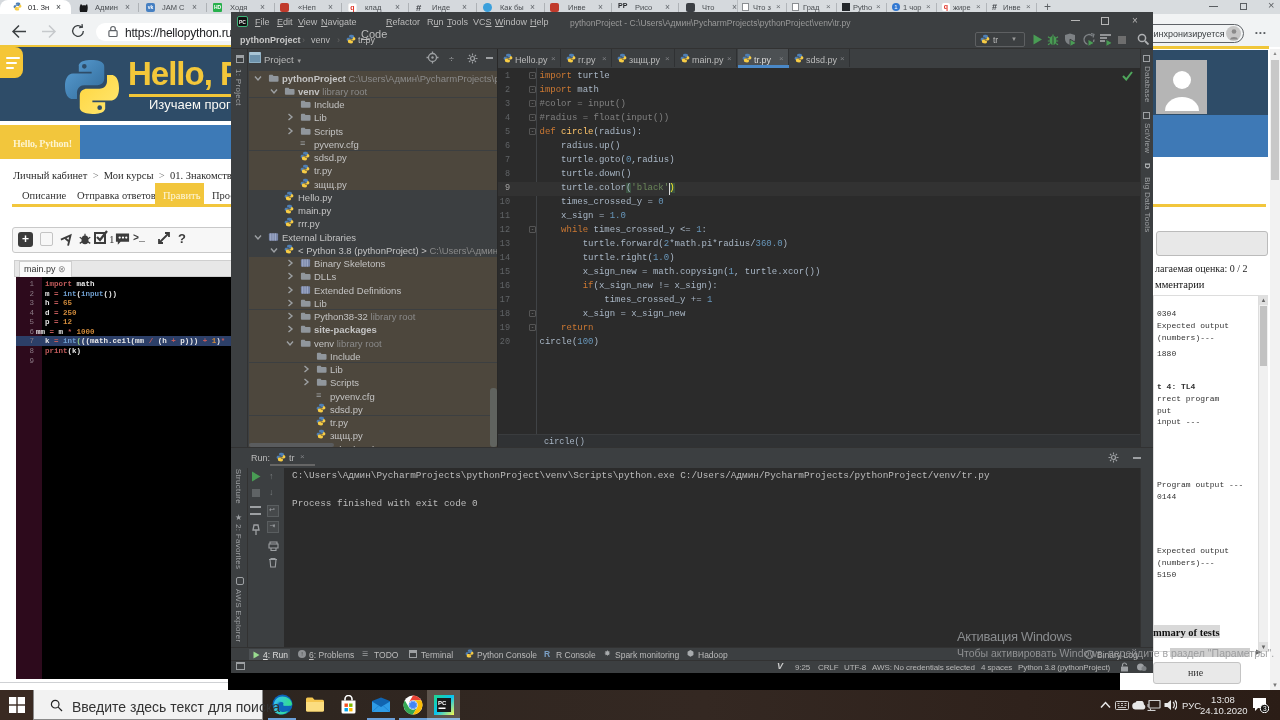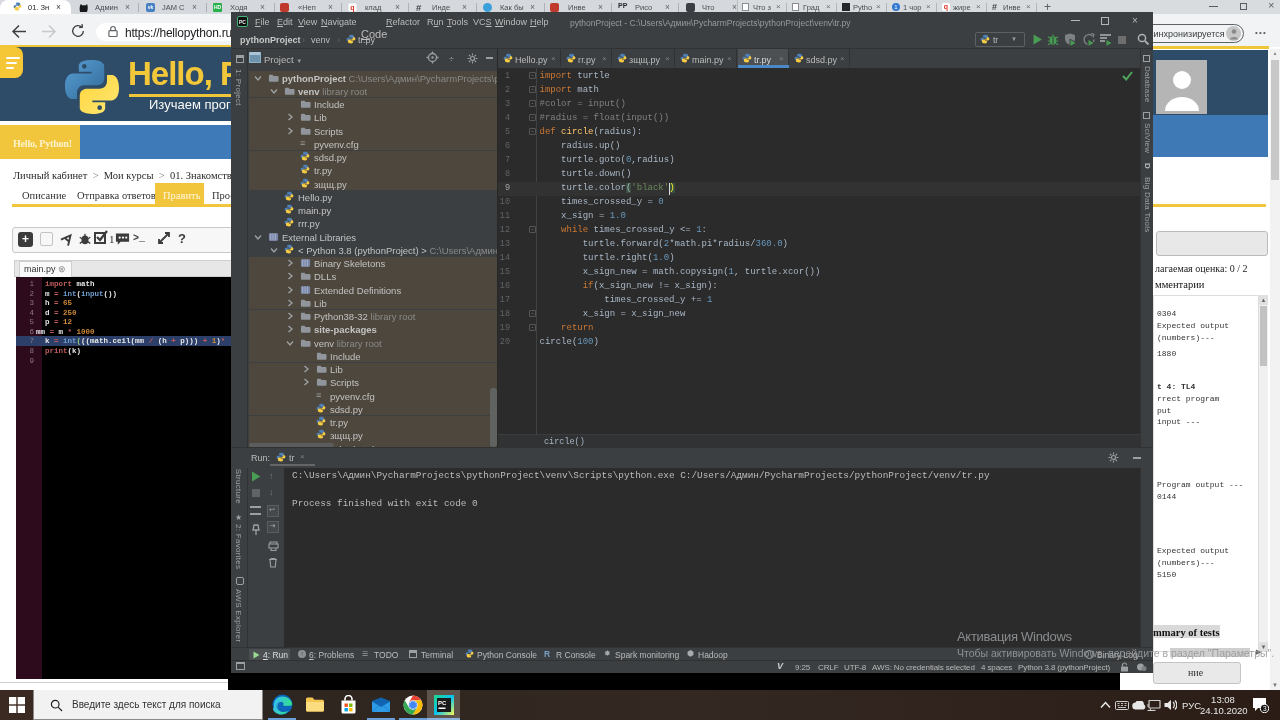--- a/index.html
+++ b/index.html
@@ -720,21 +720,21 @@
     <rect x="0" y="0" width="7.3" height="7.3" fill="#fff"></rect>
     <rect x="8.7" y="0" width="7.3" height="7.3" fill="#fff"></rect>
     <rect x="0" y="8.7" width="7.3" height="7.3" fill="#fff"></rect>
     <rect x="8.7" y="8.7" width="7.3" height="7.3" fill="#fff"></rect>
   </svg>
 <div class="a" style="left:33px;top:690px;width:230px;height:30px;background:#f2f2f2;border:1px solid #8a8a8a;border-top:none;z-index:61"></div>
 <svg class="a" style="left:50px;top:699px;z-index:62" width="13" height="13" viewBox="0 0 13 13">
     <circle cx="5.2" cy="5.2" r="3.8" stroke="#222" stroke-width="1.2" fill="none"></circle>
     <path d="M8.2 8.2 L12 12" stroke="#222" stroke-width="1.2"></path>
   </svg>
-<div class="a" style="left:72px;top:699px;font-size:10px;color:#333;z-index:62">Введите здесь текст для поиска</div>
+<div class="a" style="left:72px;top:699px;font-size:14px;color:#333;z-index:62">Введите здесь текст для поиска</div>
 <svg class="a" style="left:272px;top:694px;z-index:61" width="21" height="21" viewBox="0 0 21 21">
     <defs>
       <linearGradient id="eg1" x1="0" y1="0" x2="1" y2=".3">
         <stop offset="0" stop-color="#37bdff"></stop>
         <stop offset="1" stop-color="#33de8b"></stop>
       </linearGradient>
     </defs>
     <circle cx="10.5" cy="10.5" r="10" fill="#0b63b8"></circle>
     <path d="M2 13 C1 7 5 2.5 10.5 2.5 c5 0 8.6 3 9.4 6.8 .3 1.6-.4 2.7-2 2.7 h-5 c-1.5 0-2-.8-1.6-1.8 .5-1.2-.2-2.2-1.8-2.2 -2.2 0-4 1.8-4 4.4 0 3.4 2.8 5.6 6.3 5.6 1.8 0 3.4-.5 4.6-1.2 -1.6 2.2-4.3 3.7-7.4 3.7 -3.8 0-7-2.3-8.1-5.5z" fill="url(#eg1)"></path>
     <path d="M6.5 16.5 c-1.5-1-2.4-2.7-2.4-4.6 0-2.6 1.8-4.4 4-4.4 1.6 0 2.3 1 1.8 2.2 -.4 1 .1 1.8 1.6 1.8 h5 c1.6 0 2.3-1.1 2-2.7 .6 4.2-2.3 8.2-6.9 8.6 -1.9.2-3.8-.2-5.1-.9z" fill="#146cc2" opacity=".35"></path>

